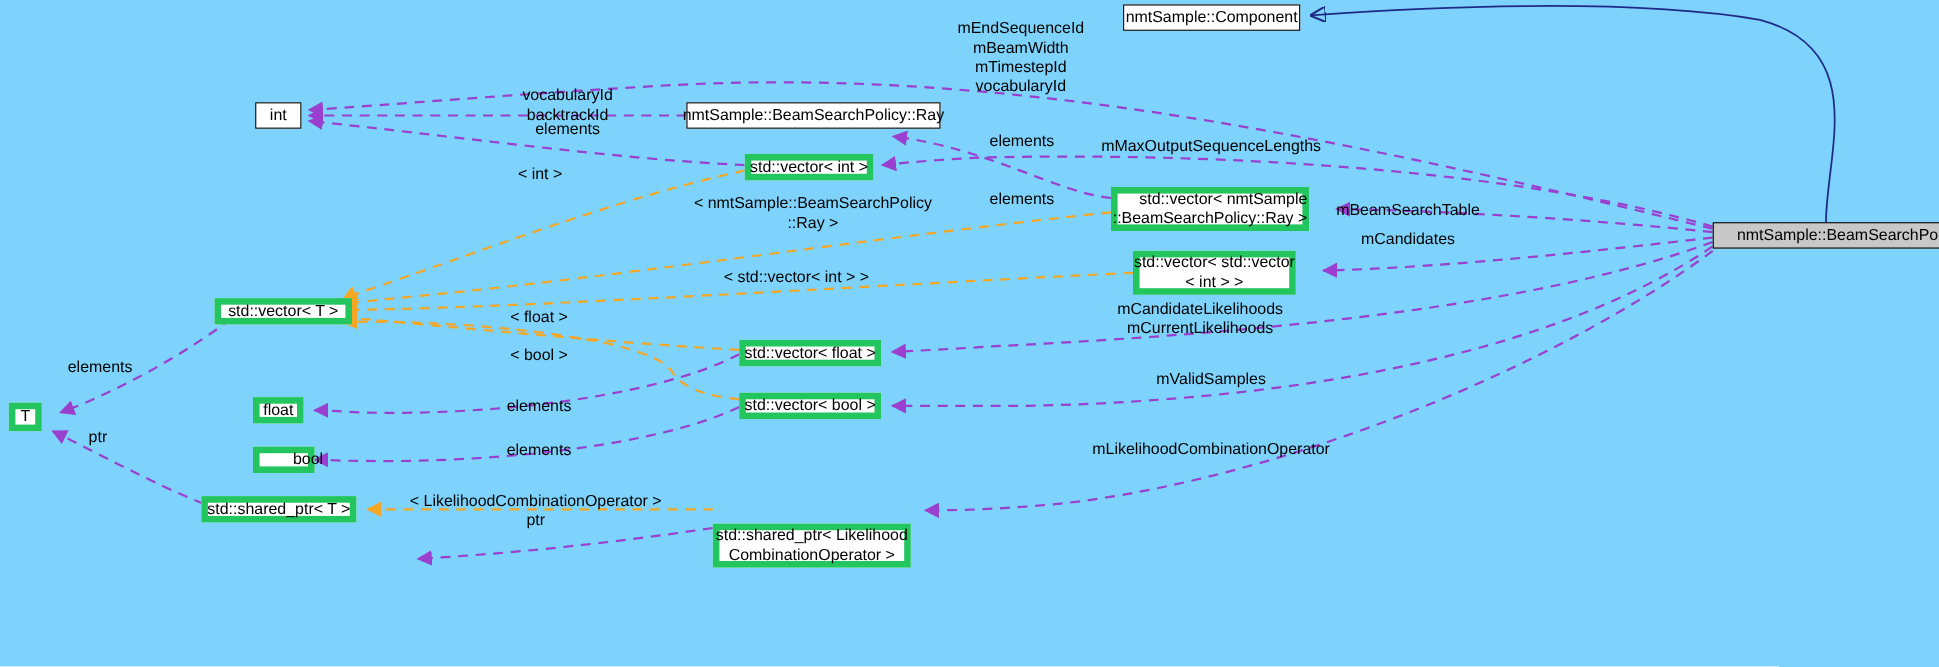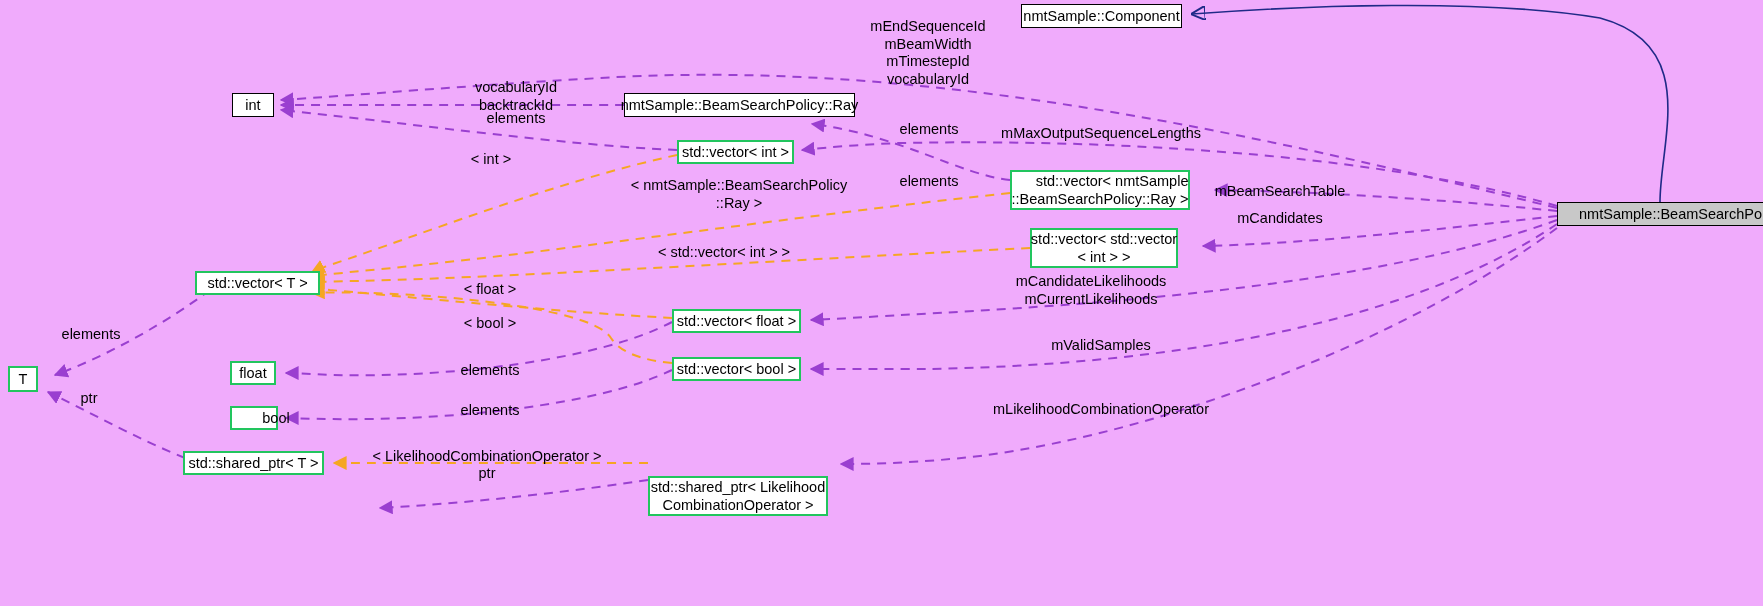--- a/index.html
+++ b/index.html
@@ -4,21 +4,21 @@
 <style>
   html, body {
     margin: 0;
     padding: 0;
     background: #ffffff;
   }
   #diagram {
     position: relative;
     width: 1763px;
     height: 606px;
-    background: #f0abfc;
+    background: #7dd3fc;
     font-family: "Liberation Sans", sans-serif;
     overflow: hidden;
   }
   #edges {
     position: absolute;
     left: 0;
     top: 0;
     width: 1763px;
     height: 606px;
   }
@@ -26,21 +26,21 @@
     position: absolute;
     box-sizing: border-box;
     display: flex;
     align-items: center;
     justify-content: center;
     text-align: center;
     font-size: 14.5px;
     line-height: 1.25;
     color: #000000;
     background: #ffffff;
-    border: 2px solid #22c55e;
+    border: 6px solid #22c55e;
     white-space: pre;
     z-index: 3;
   }
   .node.solid {
     border: 1.6px solid #000000;
   }
   .node.current {
     border: 1.6px solid #000000;
     background: #c8c8c8;
   }

